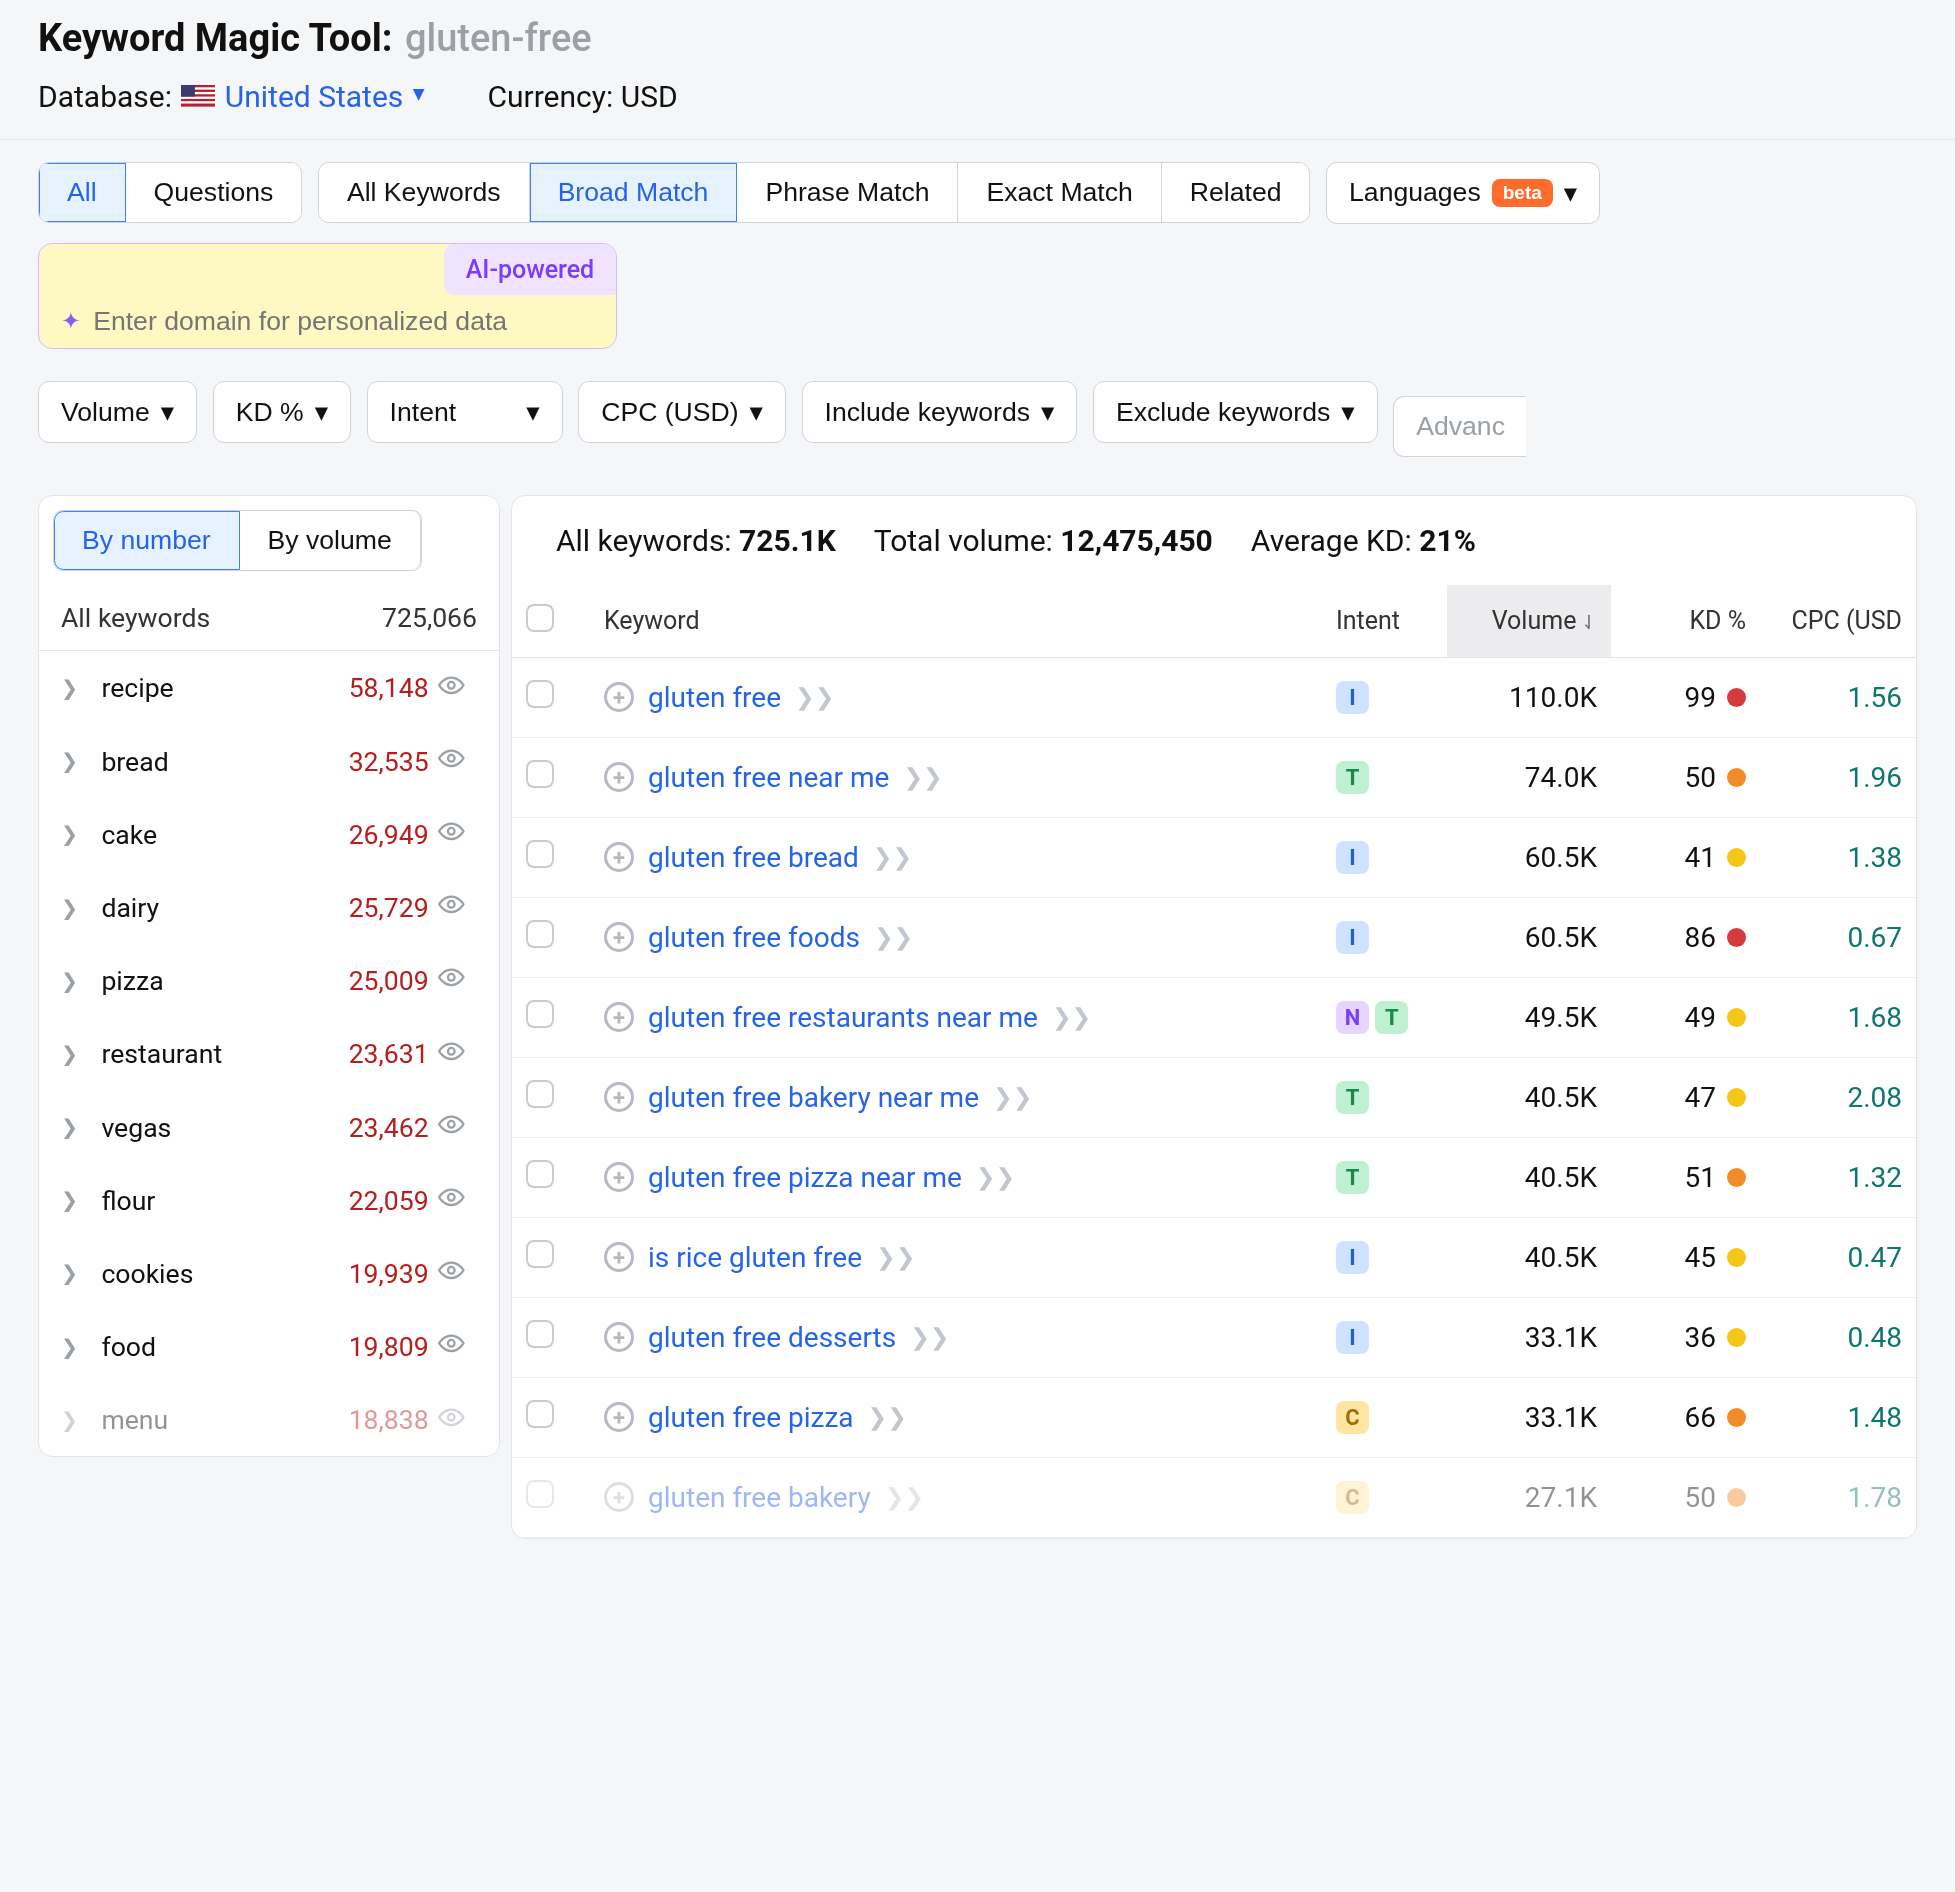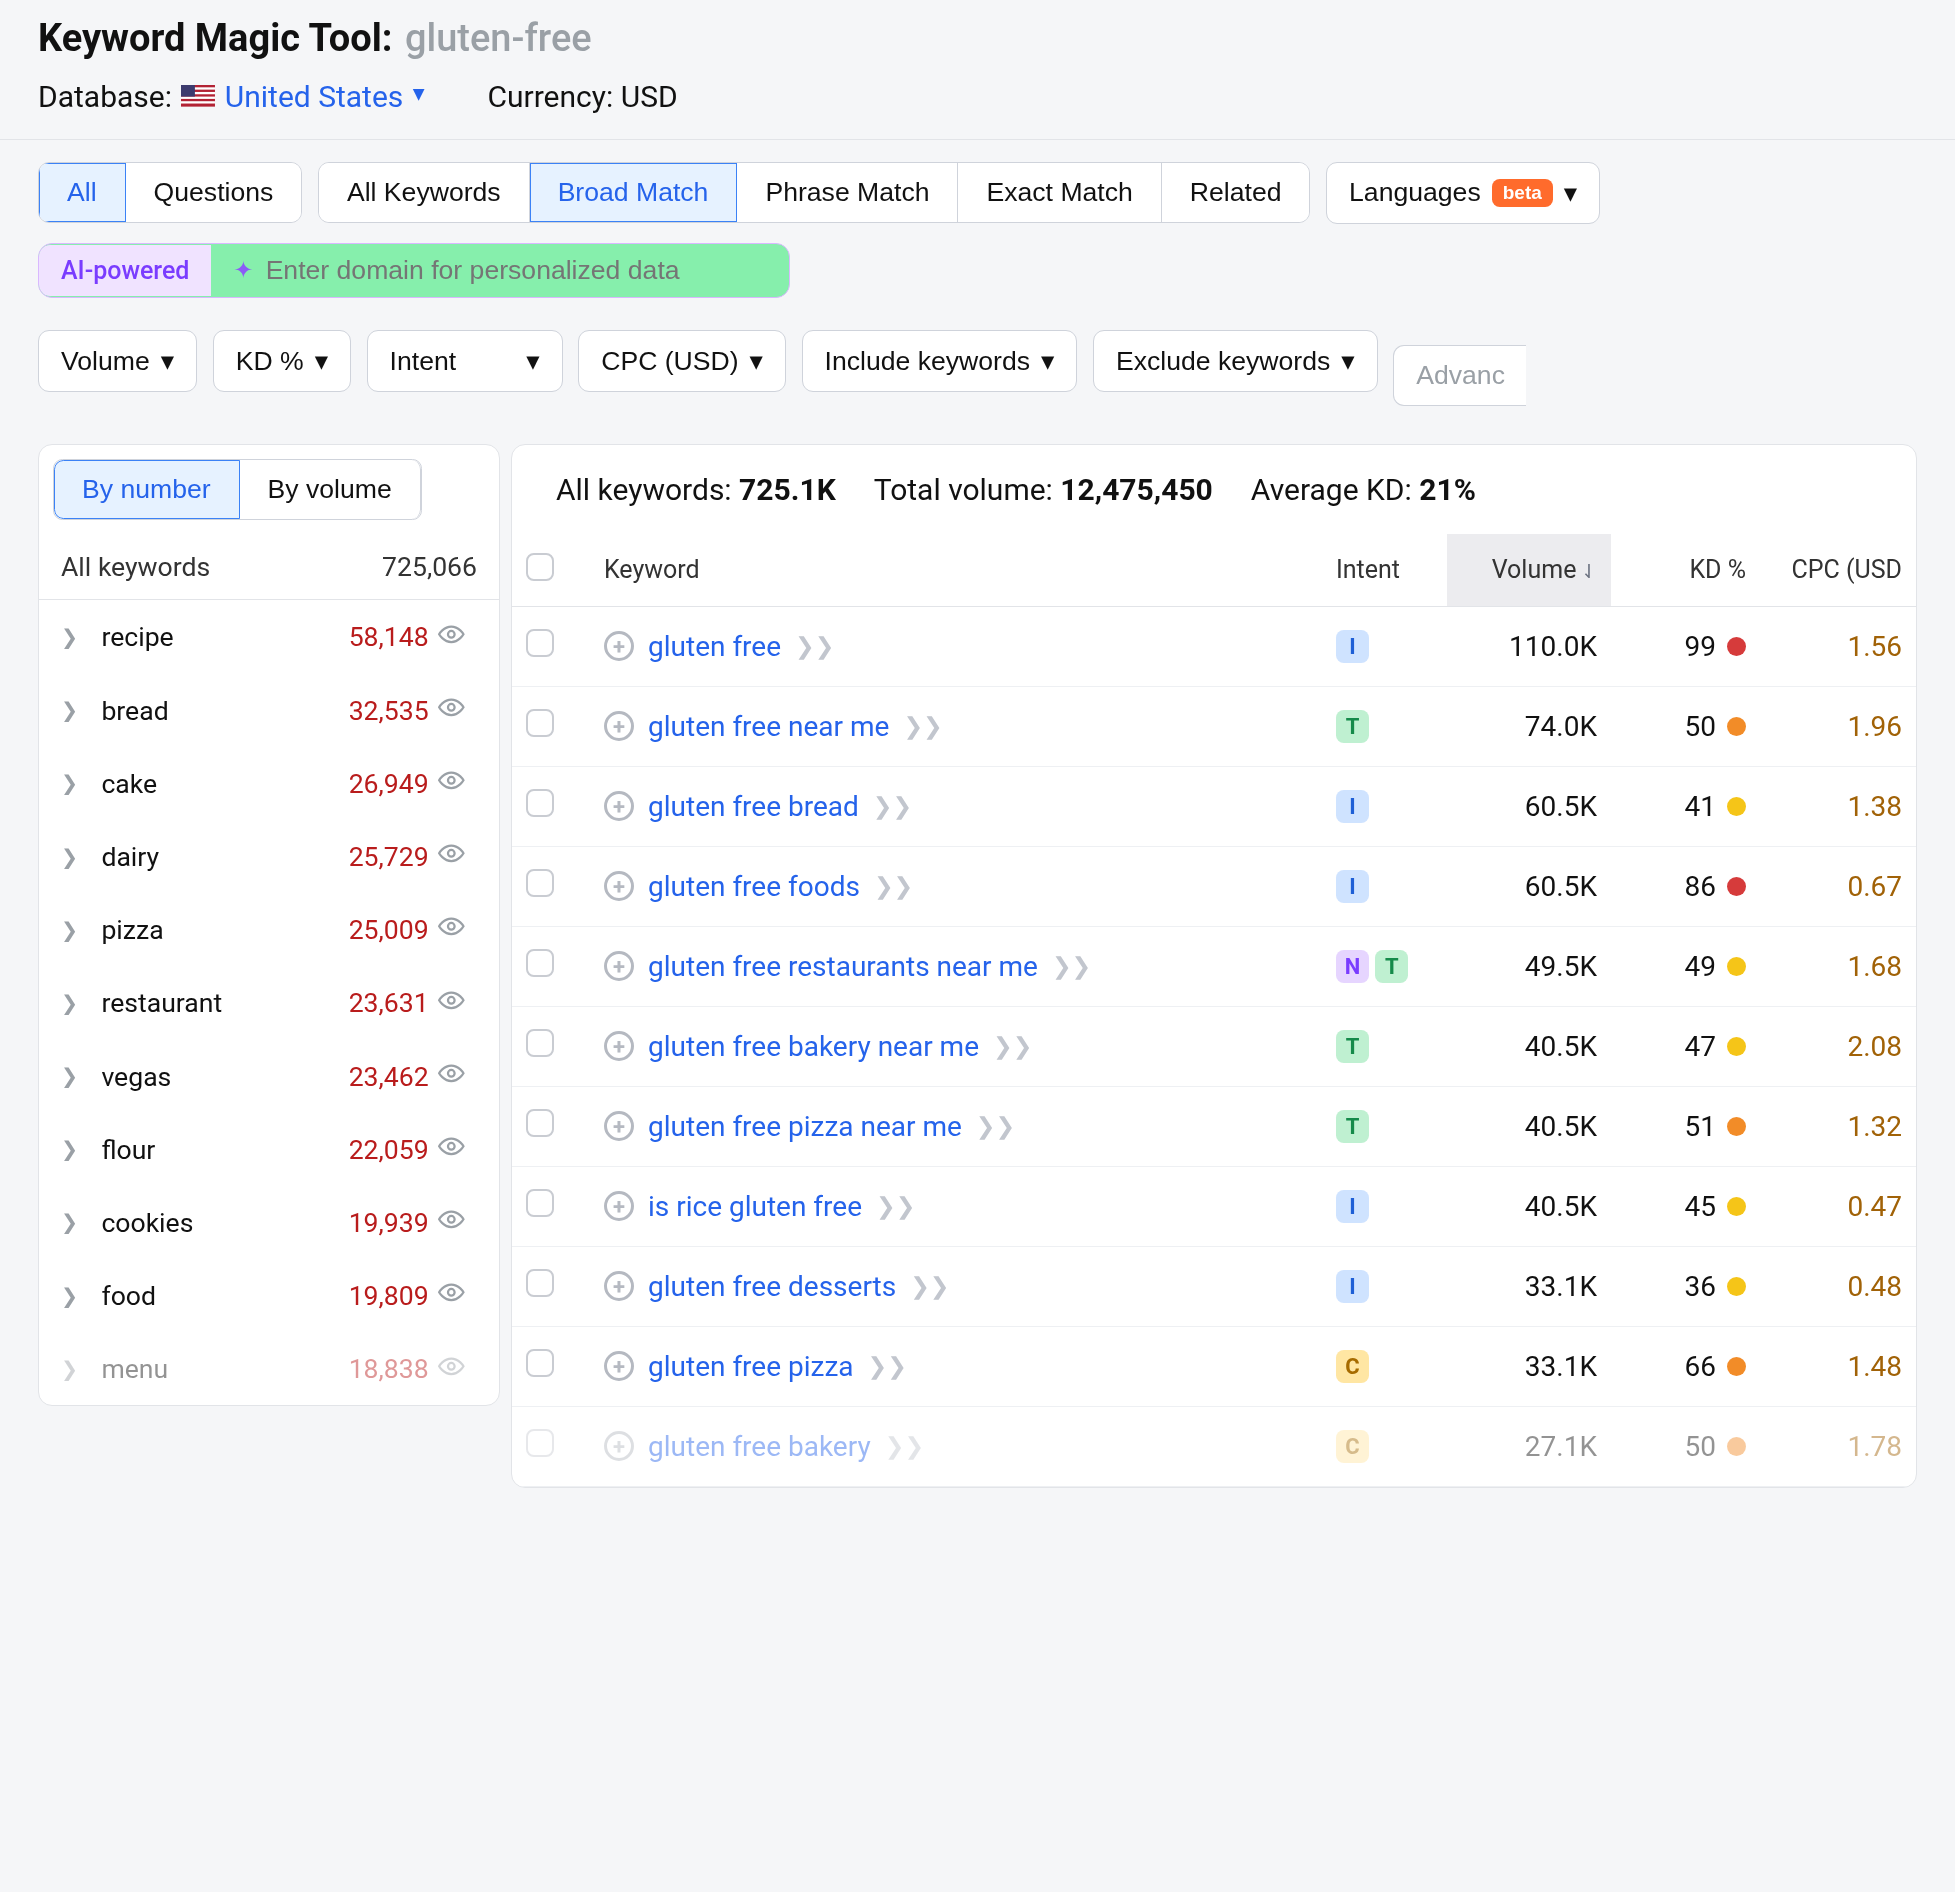--- a/index.html
+++ b/index.html
@@ -73,22 +73,23 @@
     padding: 11px 22px;
     border-radius: 11px 0 0 11px;
     font-size: 25px;
     font-weight: 500;
   }
   .ai-wrap {
     display: inline-flex;
     border: 1.6px solid #d9b8ff;
     border-radius: 14px;
     overflow: hidden;
-    align-items: center;
-    background: #86efac;
+    align-items: flex-end;
+    background: #fef9c3;
+    flex-direction: column;
   }
   .ai-input-wrap {
     display: flex; align-items: center; gap: 12.5px; padding: 11px 22px;
   }
   .ai-input {
     border: none; outline: none; font-size: 26.6px; color: #6b7280;
     width: 501px; background: transparent;
   }
   .sparkle { color: #8b5cf6; font-size: 23.5px; }
 
@@ -169,21 +170,21 @@
   .ibadge.I { background: #cfe3ff; color: #1e5fd6; }
   .ibadge.T { background: #bff0d1; color: #158a4a; }
   .ibadge.N { background: #e6d5ff; color: #7a3cff; }
   .ibadge.C { background: #ffe6a3; color: #a66b00; }
   .vol { text-align: right; display: block; color: #111;}
   .kd-wrap { display: flex; align-items: center; justify-content: flex-end; gap: 11px;}
   .dot { width: 19px; height: 19px; border-radius: 50%; display: inline-block; }
   .dot.red { background: #d63b3b; }
   .dot.orange { background: #f28c28; }
   .dot.yellow { background: #f5c518; }
-  .cpc { text-align: right; color: #a16207;}
+  .cpc { text-align: right; color: #0f766e;}
   .sort-icon { color: #6b7280; font-size: 19px; margin-left:4.7px;}
   .right { text-align: right; }
 </style>
 </head>
 <body>
 
 <div class="header">
   <div class="title-row">
     <h1>Keyword Magic Tool:</h1>
     <span class="query">gluten-free</span>

